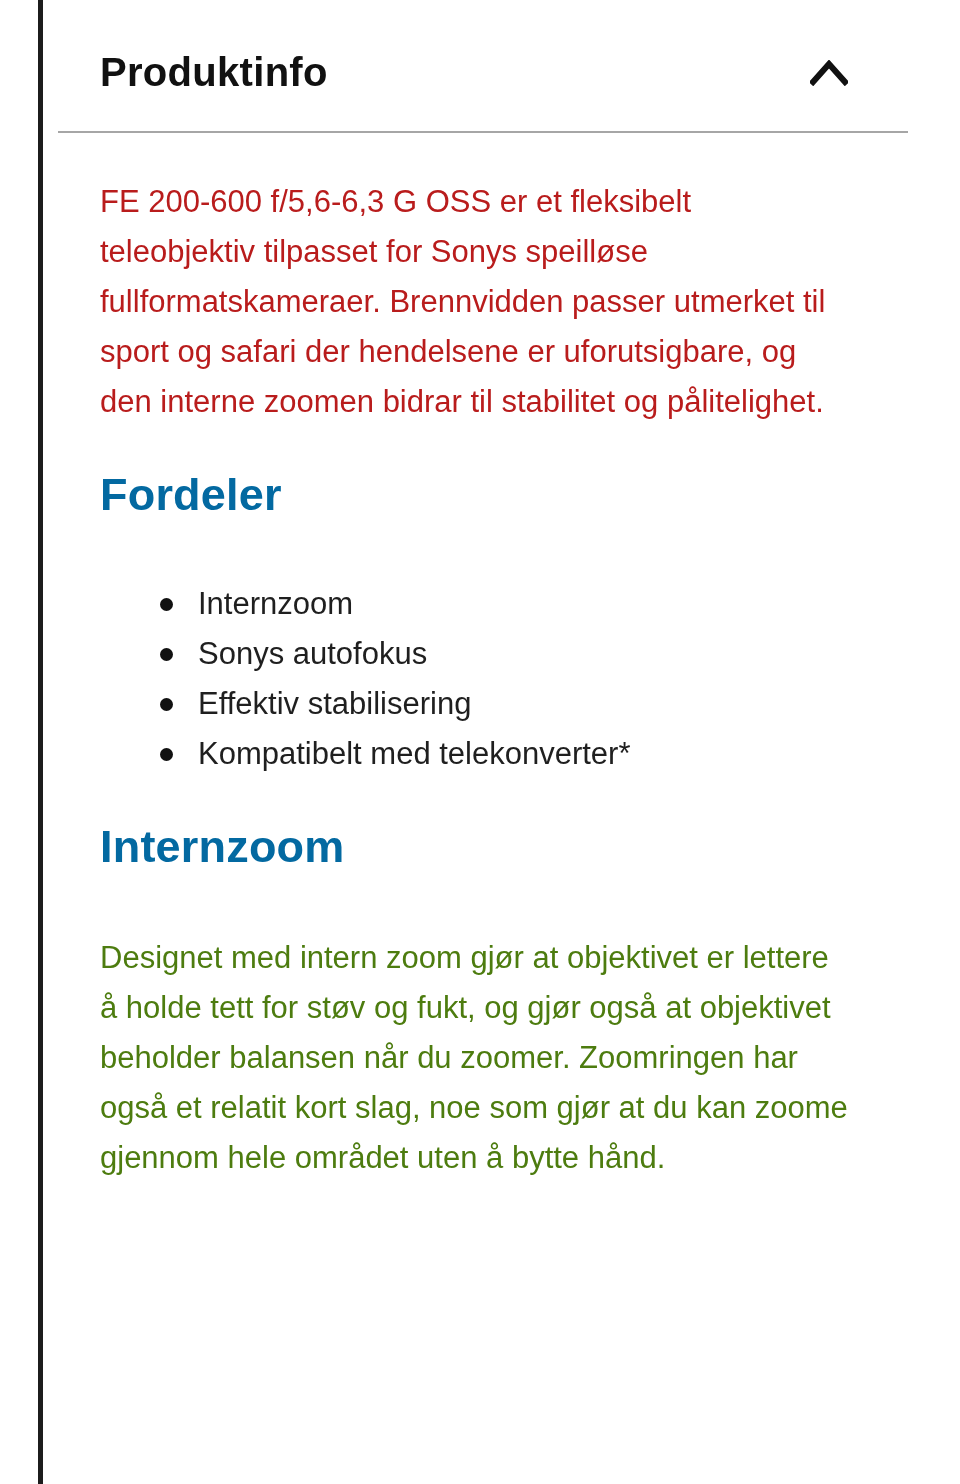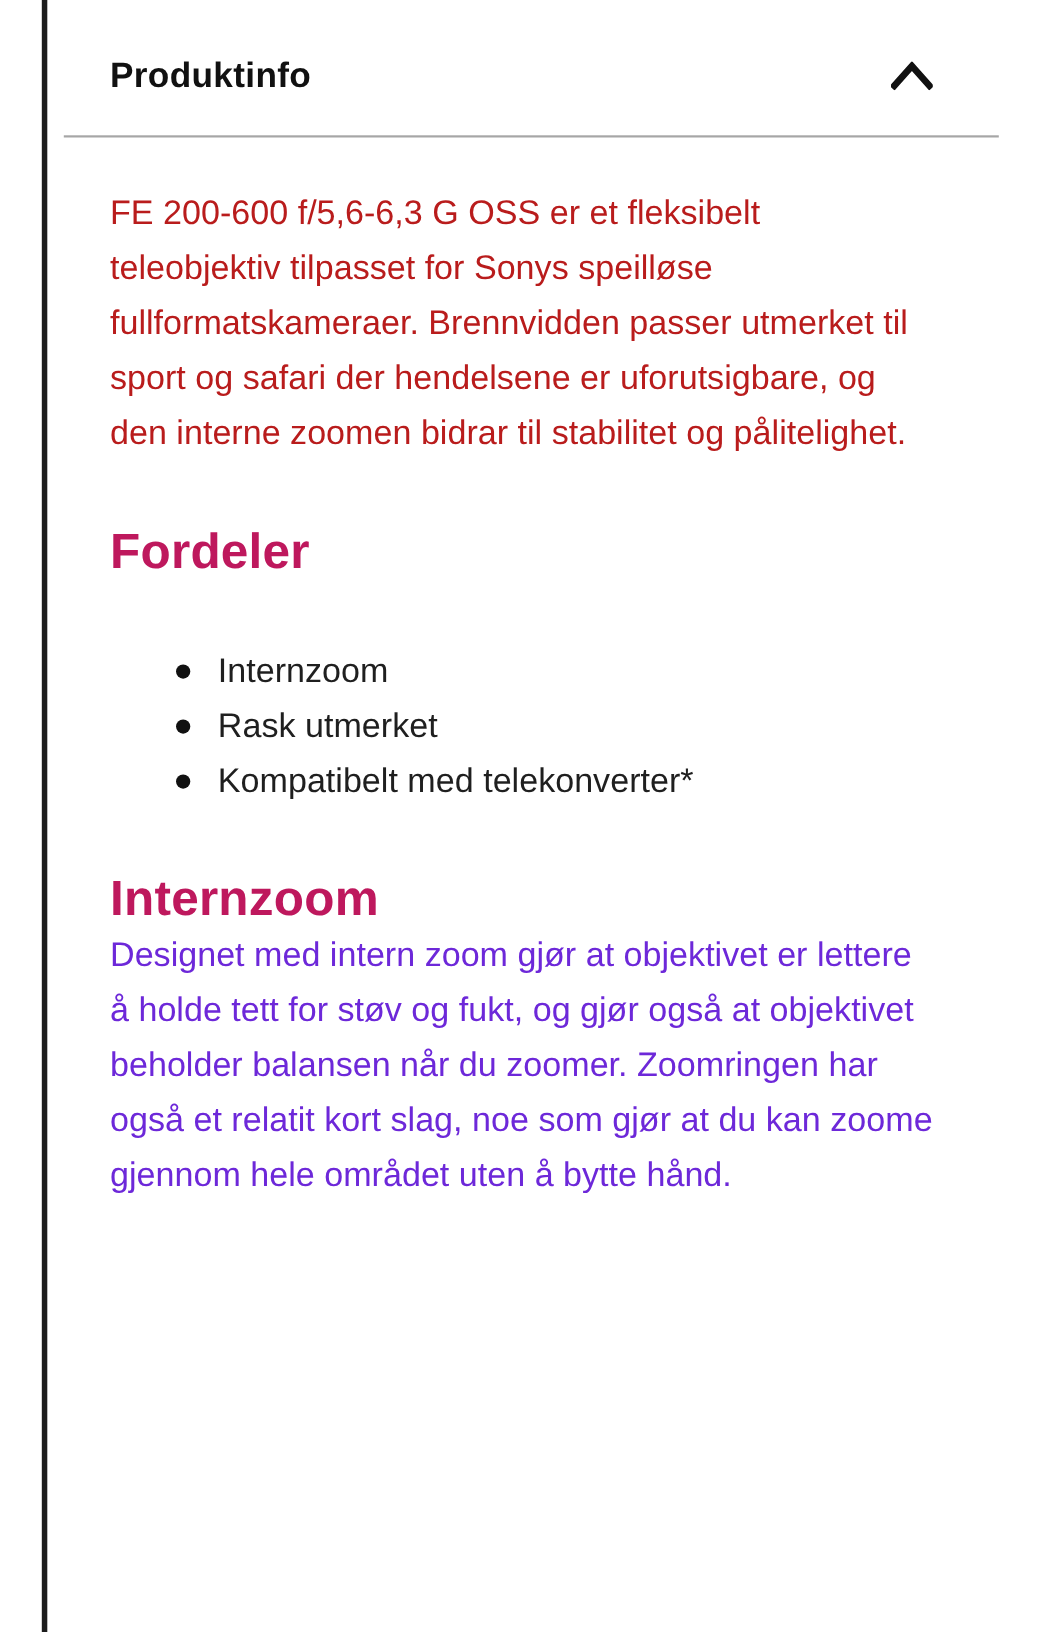--- a/index.html
+++ b/index.html
@@ -28,21 +28,21 @@
     padding-top: 50px;
   }
   .accordion-header {
     display: flex;
     align-items: center;
     justify-content: space-between;
     padding: 0 112px 0 57px;
     cursor: pointer;
   }
   .section-title {
-    font-size: 32px;
+    font-size: 40px;
     font-weight: 700;
     letter-spacing: 0.3px;
     color: #111;
   }
   .chevron {
     width: 38px;
     height: 26px;
     display: inline-flex;
     align-items: center;
     justify-content: center;
@@ -56,24 +56,24 @@
   .content {
     padding: 0 110px 0 57px;
   }
   .intro-paragraph {
     margin-top: 44px;
     font-size: 31px;
     line-height: 50px;
     color: #b91c1c;
   }
   .sub-heading {
-    margin-top: 56px;
+    margin-top: 42px;
     font-size: 45px;
     font-weight: 700;
-    color: #be185d;
+    color: #0369a1;
     letter-spacing: 0.2px;
   }
   .benefits-list {
     margin-top: 58px;
     margin-left: 60px;
     list-style: none;
   }
   .benefits-list li {
     position: relative;
     padding-left: 38px;
@@ -85,23 +85,24 @@
     content: "";
     position: absolute;
     left: 0;
     top: 19px;
     width: 13px;
     height: 13px;
     border-radius: 50%;
     background: #111;
   }
   .body-paragraph {
+    margin-top: 60px;
     font-size: 31px;
     line-height: 50px;
-    color: #6d28d9;
+    color: #4d7c0f;
   }
 </style>
 </head>
 <body>
 
 <div class="left-edge-bar"></div>
 
 <section class="panel">
 
   <header class="accordion-header">
@@ -116,21 +117,22 @@
   <hr class="header-divider">
 
   <div class="content">
 
     <p class="intro-paragraph">FE 200-600 f/5,6-6,3 G OSS er et fleksibelt teleobjektiv tilpasset for Sonys speilløse fullformatskameraer. Brennvidden passer utmerket til sport og safari der hendelsene er uforutsigbare, og den interne zoomen bidrar til stabilitet og pålitelighet.</p>
 
     <h3 class="sub-heading">Fordeler</h3>
 
     <ul class="benefits-list">
       <li>Internzoom</li>
-      <li>Rask utmerket</li>
+      <li>Sonys autofokus</li>
+      <li>Effektiv stabilisering</li>
       <li>Kompatibelt med telekonverter*</li>
     </ul>
 
     <h3 class="sub-heading">Internzoom</h3>
 
     <p class="body-paragraph">Designet med intern zoom gjør at objektivet er lettere å holde tett for støv og fukt, og gjør også at objektivet beholder balansen når du zoomer. Zoomringen har også et relatit kort slag, noe som gjør at du kan zoome gjennom hele området uten å bytte hånd.</p>
 
   </div>
 </section>
 

